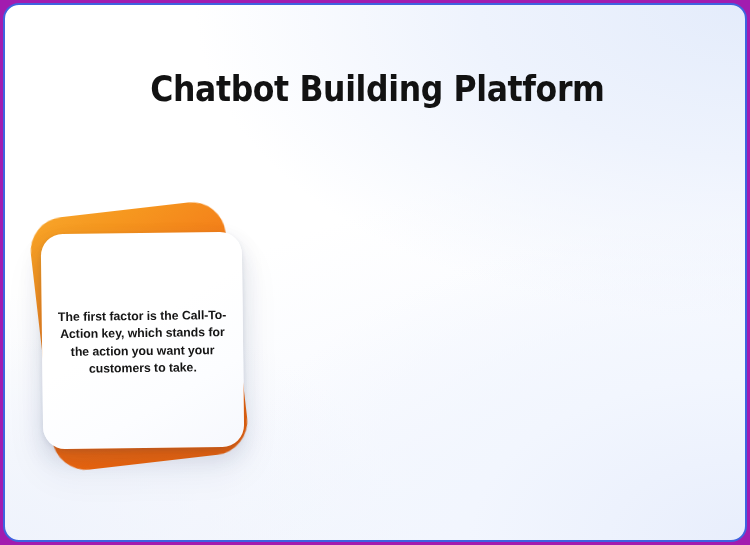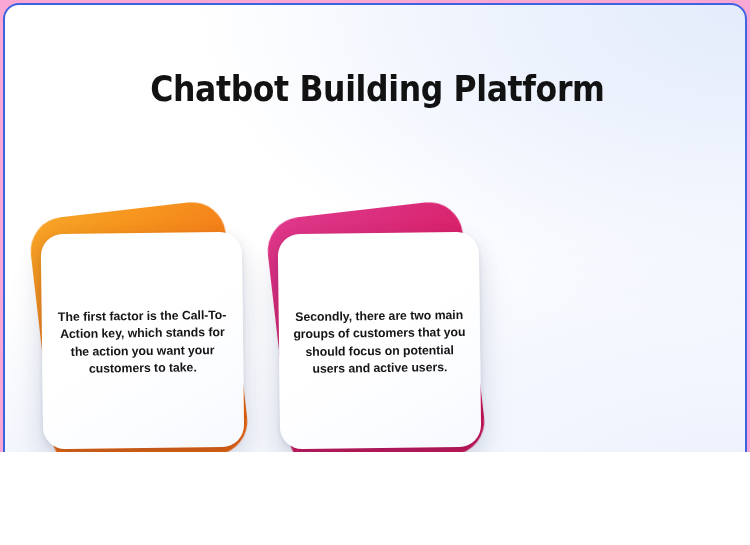--- a/index.html
+++ b/index.html
@@ -8,24 +8,24 @@
     padding: 0;
     background: #ffffff;
   }
   body {
     font-family: "Liberation Sans", sans-serif;
   }
 
   #slide {
     position: relative;
     width: 750px;
-    height: 452px;
+    height: 545px;
     box-sizing: border-box;
     overflow: hidden;
-    background: #f9a8d4;
+    background: #a21caf;
     padding-left: 20px;
   }
 
   
   .frame {
     position: absolute;
     left: 3px;
     top: 3px;
     width: 744px;
     height: 539px;
@@ -149,23 +149,17 @@
 
     <div class="cards">
 
       <div class="card card-1">
         <div class="blob"></div>
         <div class="panel">
           <p class="panel-text">The first factor is the Call-To-Action key, which stands for the action you want your customers to take.</p>
         </div>
       </div>
 
-      <div class="card card-2">
-        <div class="blob"></div>
-        <div class="panel">
-          <p class="panel-text">Secondly, there are two main groups of customers that you should focus on potential users and active users.</p>
-        </div>
-      </div>
 
 
     </div>
   </div>
 </div>
 
 </body></html>

